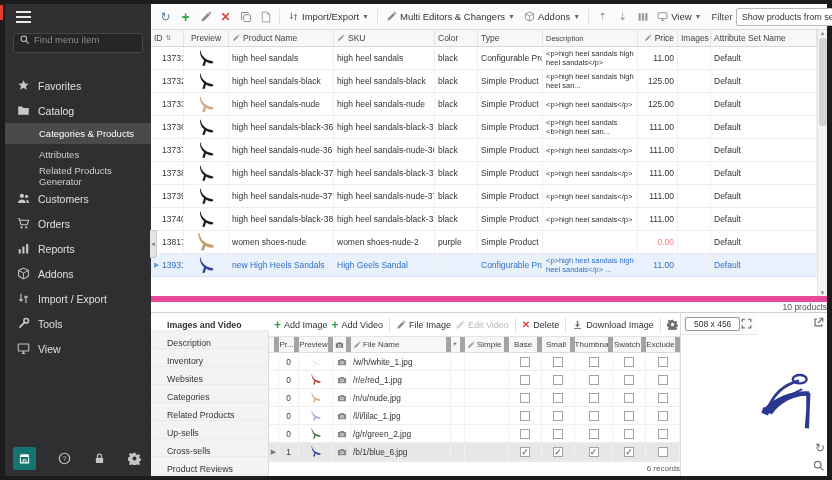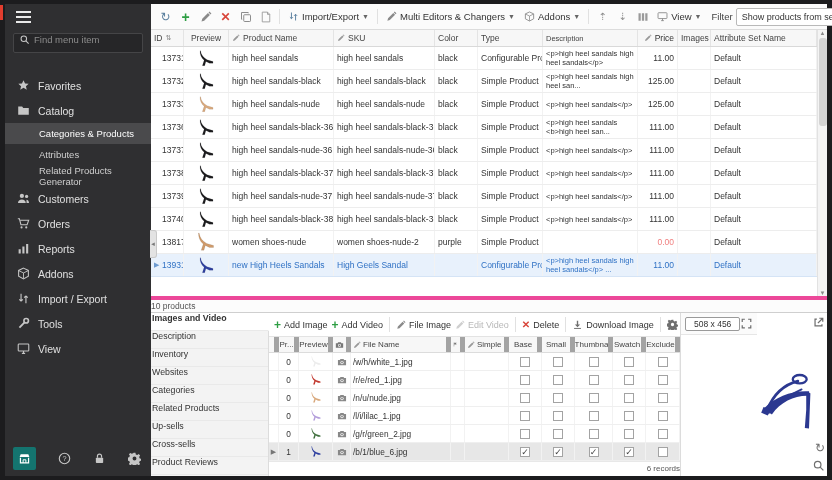--- a/index.html
+++ b/index.html
@@ -64,26 +64,26 @@
   .heel{width:21px;height:19px;display:block}
   .heel-lg{width:26px;height:22px}
   svg.heel use{stroke:rgba(0,0,0,.2);stroke-width:.6}
   .hpencil{width:8px;height:8px;color:#999;flex:none}
   .sortg{font-size:7px;color:#888}
 
   
   .vscroll{width:10px;flex:none;background:#f4f4f4;border-left:1px solid #e2e2e2;display:flex;flex-direction:column;align-items:center;font-size:6px;color:#8a8a8a}
   .vthumb{width:8px;height:88px;background:#d4d4d4;border-radius:3px;margin-top:2px;cursor:pointer}
 
-  .status{height:16px;flex:none;display:flex;align-items:center;justify-content:flex-start;font-size:8.5px;color:#555;border-top:4px solid #ec4899;background:#fcfcfc}
+  .status{height:16px;flex:none;display:flex;align-items:center;justify-content:flex-end;font-size:8.5px;color:#555;border-top:6px solid #ec4899;background:#fcfcfc}
 
   
   .bottom{flex:1;min-height:0;display:flex;border-top:1px solid #cfcfcf}
   .tabs{width:118px;flex:none;background:#f3f3f3;border-right:1px solid #dcdcdc;font-size:8.8px;color:#333}
-  .tab{height:18px;display:flex;align-items:flex-start;padding-left:1px;border-bottom:1px solid #e9e9e9;cursor:pointer}
+  .tab{height:18px;display:flex;align-items:flex-end;padding-left:16px;border-bottom:1px solid #e9e9e9;cursor:pointer}
   .tab.sel{background:#fff;font-weight:bold;border-right:1px solid #fff;margin-right:-1px}
 
   .media{flex:1;min-width:0;display:flex;flex-direction:column;border-right:1px solid #dcdcdc}
   .mtoolbar{height:24px;flex:none;display:flex;align-items:center;gap:4px;padding:0 5px;border-bottom:1px solid #e3e3e3;font-size:9px;color:#333;white-space:nowrap;overflow:hidden}
   .mbtn{display:flex;align-items:center;gap:3px;cursor:pointer;flex:none}
   .mbtn.dis{color:#b8b8b8;cursor:default}
   .mhead{height:16px;flex:none;display:flex;background:#f7f7f7;border-bottom:1px solid #dcdcdc;font-size:8px;color:#444}
   .mhead .mc{display:flex;align-items:center;gap:2px;border-right:5px solid #a3a3a3;padding:0 2px;overflow:hidden;cursor:pointer}
   .mrow{height:18px;display:flex;border-bottom:1px solid #efefef;font-size:8.3px;color:#333;cursor:pointer;background:#fff}
   .mrow .mc{display:flex;align-items:center;padding:0 2px;border-right:1px solid #f2f2f2;overflow:hidden;white-space:nowrap}

